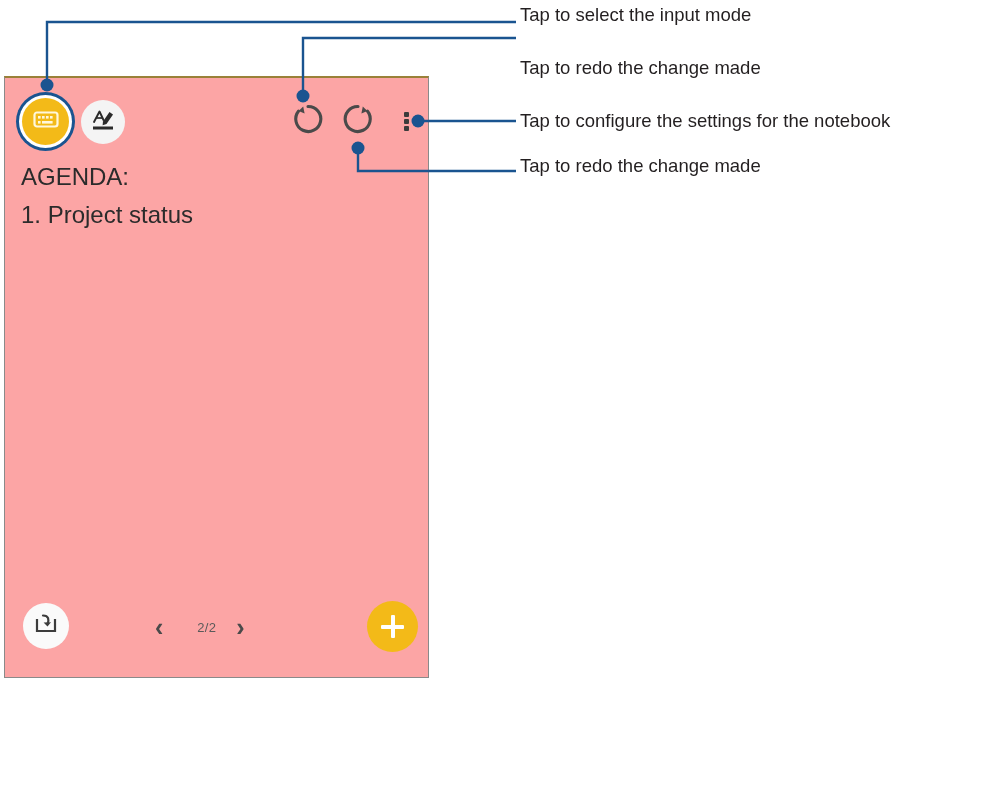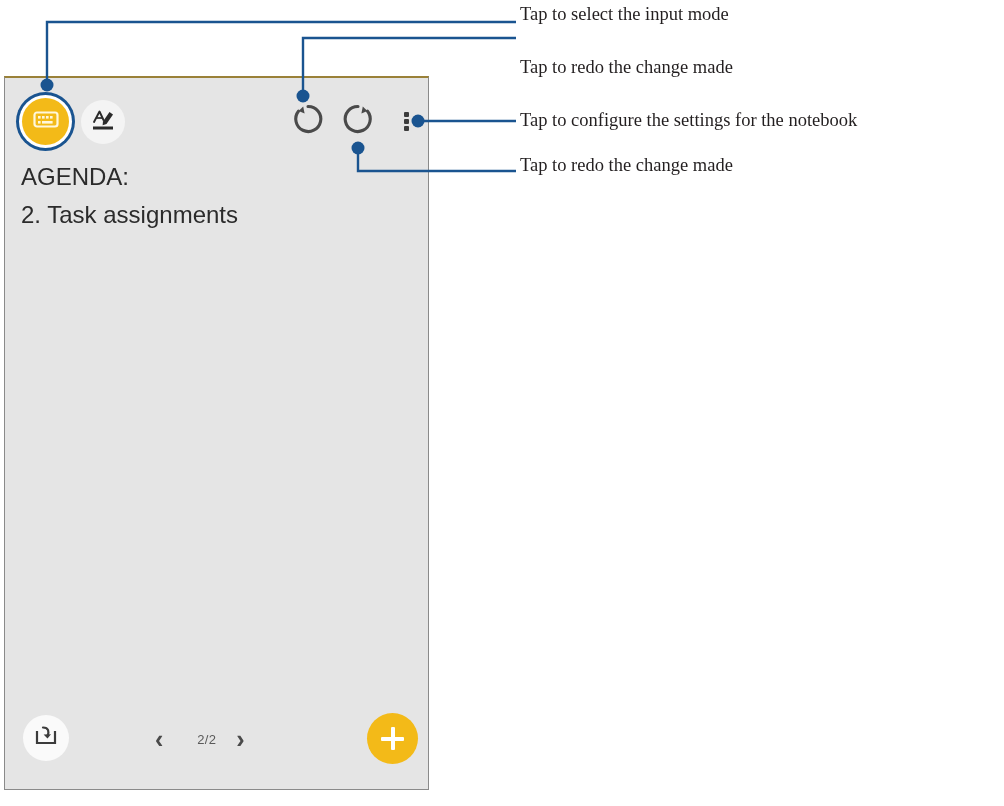--- a/index.html
+++ b/index.html
@@ -14,22 +14,22 @@
     font-family: "Liberation Sans", sans-serif;
     overflow: hidden;
   }
 
   
   #phone-frame {
     position: absolute;
     left: 4px;
     top: 76px;
     width: 425px;
-    height: 714px;
-    background: #e5e5e5;
+    height: 602px;
+    background: #fca5a5;
     border: 1px solid #8a8a8a;
     border-top: 2px solid #9a8138;
     box-sizing: border-box;
   }
 
   
   #app-toolbar {
     position: absolute;
     left: 0;
     top: 0;
@@ -174,21 +174,21 @@
     position: absolute;
     left: 0;
     top: 0;
     width: 1004px;
     height: 806px;
     pointer-events: none;
   }
 
   .callout-label {
     position: absolute;
-    font-family: Liberation Serif, serif;
+    font-family: Liberation Sans, sans-serif;
     font-size: 18.5px;
     color: #231f20;
     white-space: nowrap;
   }
   #label-input-mode { left: 520px; top: 4px; }
   #label-undo       { left: 520px; top: 57px; }
   #label-settings   { left: 520px; top: 110px; }
   #label-redo       { left: 520px; top: 155px; }
 </style>
 </head>
@@ -245,21 +245,21 @@
       <span class="stack">
         <div class="dot3"></div>
         <div class="dot3"></div>
         <div class="dot3"></div>
       </span>
     </div>
   </div>
 
   <div id="note-body">
     <div class="note-line">AGENDA:</div>
-    <div class="note-line">2. Task assignments</div>
+    <div class="note-line">1. Project status</div>
   </div>
 
   <div id="bottom-bar">
 
     <div class="round-btn" id="import-button">
       <span>
         <svg width="26" height="24" viewBox="0 0 26 24">
           <path d="M4 8 L4 19 L22 19 L22 8" fill="none" stroke="#3c3c3c" stroke-width="2.2" stroke-linecap="square"></path>
           <path d="M10 3.5 C16 3.5 16 8 14.6 11.5" fill="none" stroke="#3c3c3c" stroke-width="2.2" stroke-linecap="round"></path>
           <path d="M10.6 10.6 L14.5 14.6 L18 10.2 Z" fill="#3c3c3c"></path>

